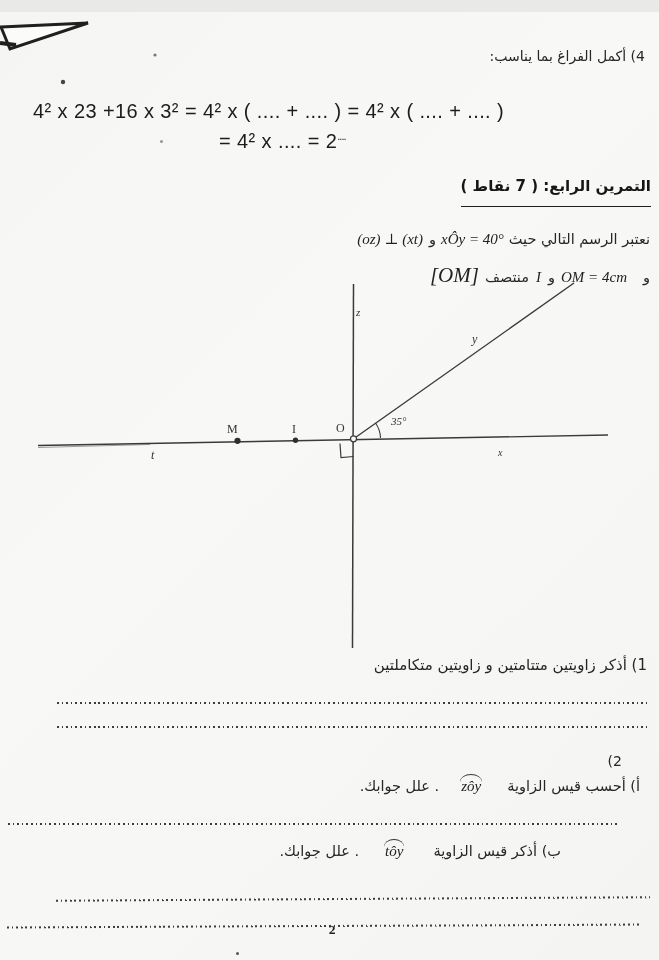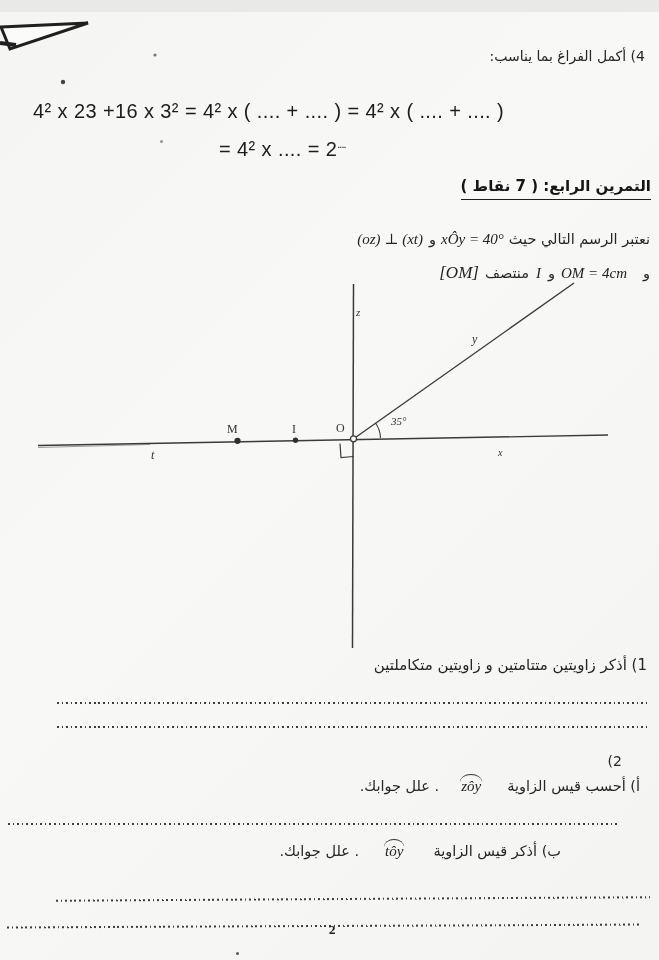--- a/index.html
+++ b/index.html
@@ -9,21 +9,21 @@
     overflow:hidden;
     font-family:"DejaVu Sans",sans-serif;color:#2a2a2a;
   }
   .abs{position:absolute;}
   .ar{direction:rtl;text-align:right;color:#262626;}
   .flexr{display:flex;direction:rtl;align-items:baseline;white-space:nowrap;}
   .mathi{direction:ltr;unicode-bidi:embed;font-family:"Liberation Serif","DejaVu Serif",serif;font-style:italic;color:#222;}
   .eq{font-family:"Liberation Sans","DejaVu Sans",sans-serif;font-size:20px;color:#1c1c1c;letter-spacing:.4px;white-space:nowrap;}
   .eq sup{font-size:11px;letter-spacing:-1px;}
   .dots{height:2px;background:repeating-linear-gradient(90deg,#3c3c3c 0 1.7px,transparent 1.7px 4.6px);}
-  .title-underline{border-bottom:1.6px solid #1d1d1d;padding-bottom:4px;}
+  .title-underline{border-bottom:1.6px solid #1d1d1d;padding-bottom:11px;}
   .ang{position:relative;direction:ltr;unicode-bidi:embed;font-family:"Liberation Serif","DejaVu Serif",serif;font-style:italic;font-size:15px;color:#222;padding:0 2px;}
   .ang::before{content:"";position:absolute;left:1px;right:1px;top:-4px;height:7px;
     border-top:1.3px solid #333;border-radius:50% 50% 0 0/100% 100% 0 0;}
   svg text{font-family:"Liberation Serif","DejaVu Serif",serif;fill:#333;}
   .speck{position:absolute;background:#555;border-radius:50%;}
 </style>
 </head>
 <body>
 
 <div id="paper">
@@ -31,40 +31,40 @@
   <svg class="abs" style="left:0;top:0;" width="180" height="110" viewBox="0 0 180 110">
     <path d="M1 15 L88 11 L10 37 Z" fill="#fbfbfa" stroke="#1f1f1f" stroke-width="3"></path>
     <path d="M0 31 L16 33" stroke="#1f1f1f" stroke-width="4"></path>
     <circle cx="63" cy="70" r="2.2" fill="#444"></circle>
     <circle cx="155" cy="43" r="1.6" fill="#777"></circle>
   </svg>
 
   <div class="abs ar" style="right:14px;top:36px;font-size:14px;">4) أكمل الفراغ بما يناسب:</div>
 
   <div class="abs eq" style="left:33px;top:88px;">4² x 23 +16 x 3²  =  4² x ( .... + .... ) = 4² x ( .... + .... )</div>
-  <div class="abs eq" style="left:219px;top:126px;">
+  <div class="abs eq" style="left:219px;top:118px;">
     <span>= 4² x  .... = 2</span><sup>....</sup>
   </div>
 
   <div class="abs ar title-underline" style="right:8px;top:165px;font-size:15px;font-weight:bold;color:#161616;">التمرين الرابع: ( 7 نقاط )</div>
 
   <div class="abs flexr" style="right:9px;top:218px;font-size:14.5px;">
     <span class="ar">نعتبر الرسم التالي حيث</span>
     <span class="mathi" style="font-size:15px;margin:0 5px;">xÔy = 40°</span>
     <span class="ar">و</span>
     <span class="mathi" style="font-size:15px;margin:0 6px;">(oz) ⊥ (xt)</span>
   </div>
 
   <div class="abs flexr" style="right:9px;top:251px;font-size:14.5px;">
     <span class="ar">و</span>
     <span class="mathi" style="font-size:15px;margin:0 16px 0 6px;">OM = 4cm</span>
     <span class="ar">و</span>
     <span class="mathi" style="margin:0 7px;font-size:15px;">I</span>
     <span class="ar">منتصف</span>
-    <span class="mathi" style="font-size:17px;margin:0 6px;">[OM]</span>
+    <span class="mathi" style="font-size:21px;margin:0 6px;">[OM]</span>
   </div>
 
   <svg class="abs" style="left:0;top:0;" width="659" height="960" viewBox="0 0 659 960">
 
     <path d="M353.5 272 L352.5 636" stroke="#3a3a3a" stroke-width="1.5" fill="none"></path>
 
     <path d="M38 433.5 L608 423" stroke="#3a3a3a" stroke-width="1.4" fill="none"></path>
     <path d="M38 435.5 L150 432.5" stroke="#3a3a3a" stroke-width="0.8" fill="none" opacity="0.6"></path>
 
     <path d="M354 426.5 L574 271" stroke="#3a3a3a" stroke-width="1.4" fill="none"></path>

